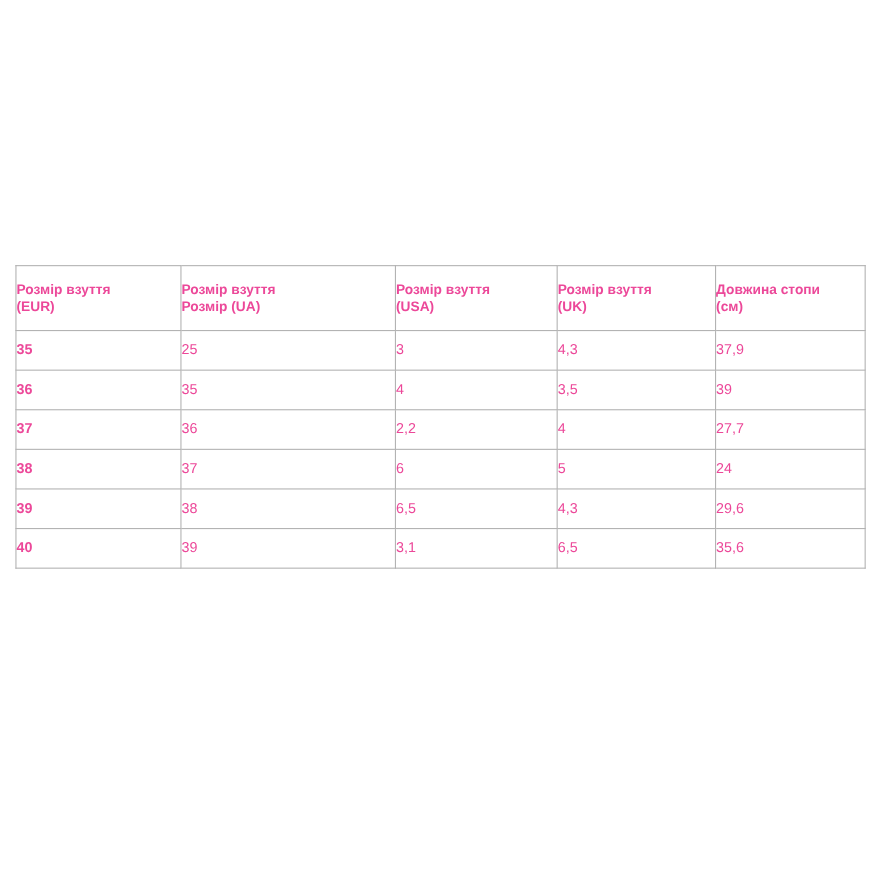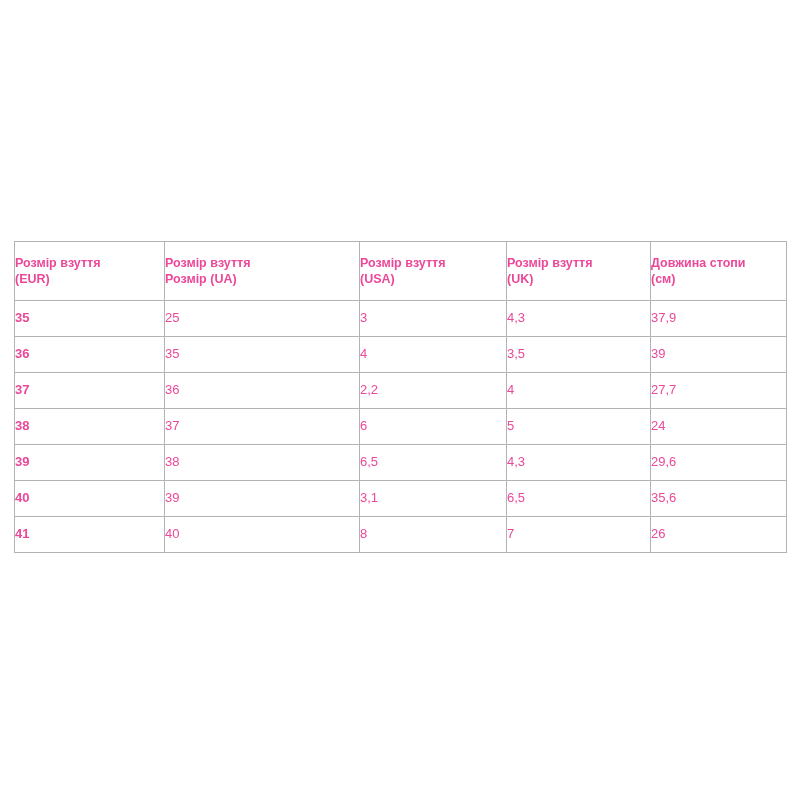--- a/index.html
+++ b/index.html
@@ -130,22 +130,15 @@
         <td>4,3</td>
         <td>29,6</td>
       </tr>
       <tr>
         <td class="eur-cell">40</td>
         <td>39</td>
         <td>3,1</td>
         <td>6,5</td>
         <td>35,6</td>
       </tr>
-      <tr>
-        <td class="eur-cell">41</td>
-        <td>40</td>
-        <td>8</td>
-        <td>7</td>
-        <td>26</td>
-      </tr>
     </tbody>
   </table>
 </div>
 
 </body></html>

